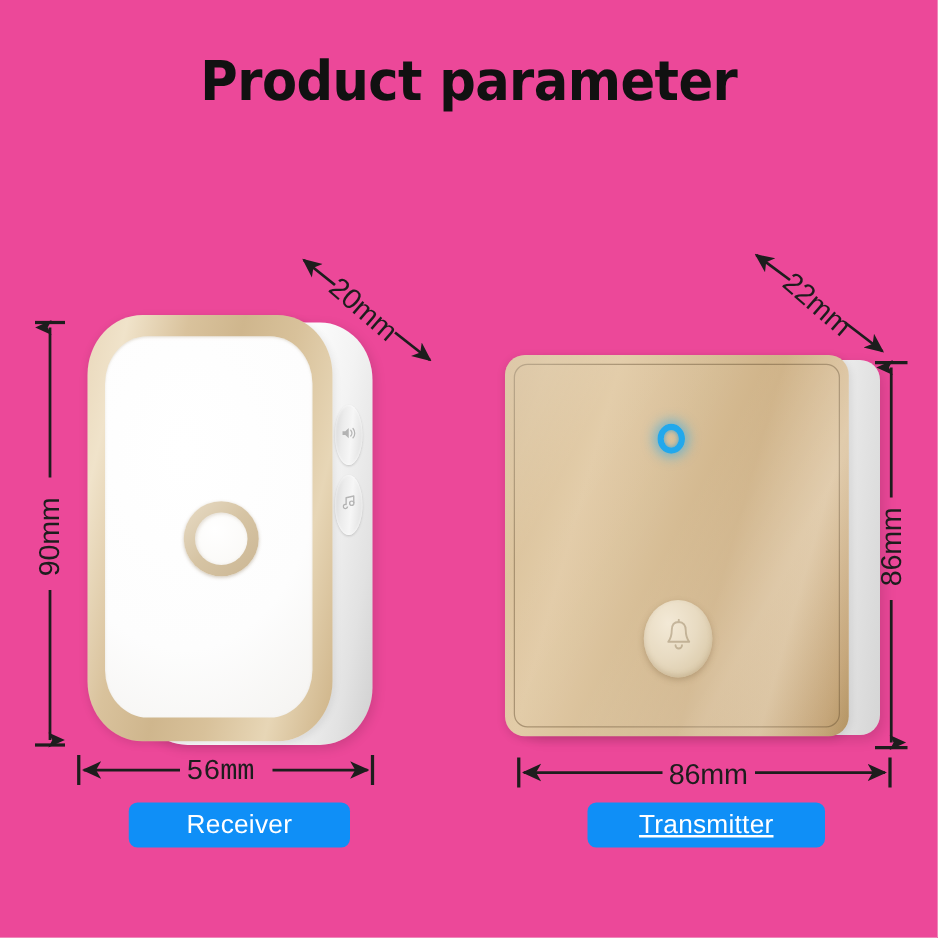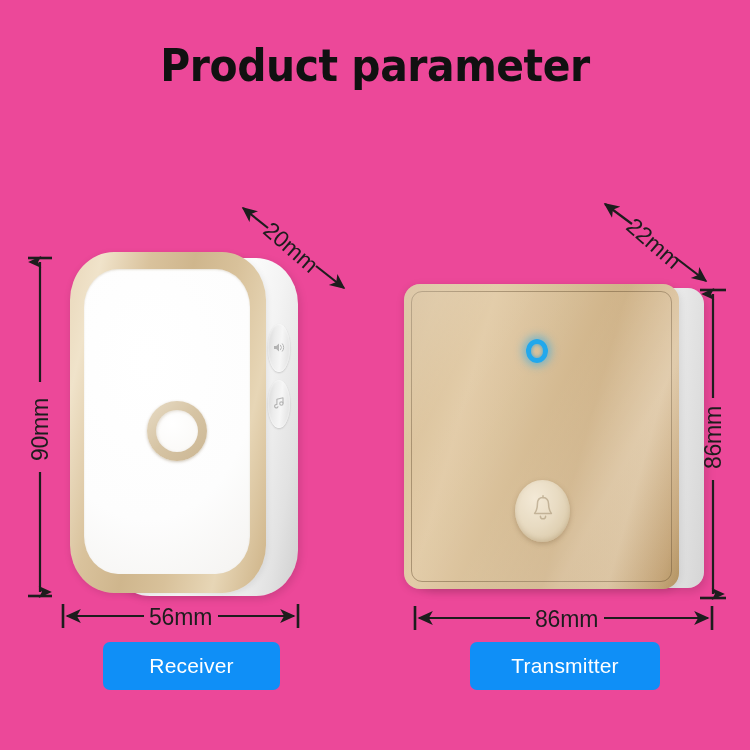--- a/index.html
+++ b/index.html
@@ -228,40 +228,41 @@
                 inset 0 -2px 4px rgba(150,125,85,0.25);
     display: flex;
     align-items: center;
     justify-content: center;
   }
   #transmitter-bell-button svg { opacity: 0.42; }
 
   
   .badge {
     position: absolute;
-    height: 48px;
+    height: 36px;
     border-radius: 7px;
     background: #0f8ff7;
     color: #ffffff;
     font-family: "Liberation Sans", sans-serif;
     font-size: 21px;
     display: flex;
     align-items: center;
     justify-content: center;
     letter-spacing: 0.2px;
   }
   #badge-receiver {
     left: 103px;
     top: 642px;
     width: 177px;
   }
   #badge-transmitter {
     left: 470px;
     top: 642px;
     width: 190px;
+    text-decoration: underline;
   }
 </style>
 </head>
 <body>
 
 <div id="stage">
 
   <div id="page-title">Product parameter</div>
 
   <div id="receiver-wrap">
@@ -361,21 +362,21 @@
     </g>
 
     <g>
       <line x1="632" y1="224" x2="605" y2="204" stroke="#1d1d1d" stroke-width="2.2" marker-end="url(#arrEnd)"></line>
       <line x1="676" y1="258" x2="706" y2="281" stroke="#1d1d1d" stroke-width="2.2" marker-end="url(#arrEnd)"></line>
     </g>
   </svg>
 
   <div class="dim-text dim-vertical" style="left:3px; top:416px; width:74px; text-align:center;">90mm</div>
 
-  <div class="dim-text" style="left:149px; top:604px;">56mm</div>
+  <div class="dim-text" style="left:149px; top:604px;font-family:Liberation Mono, monospace;">56mm</div>
 
   <div class="dim-text dim-diag" style="left:259px; top:234px; transform:rotate(41deg);">20mm</div>
 
   <div class="dim-text dim-vertical" style="left:676px; top:424px; width:74px; text-align:center;">86mm</div>
 
   <div class="dim-text" style="left:535px; top:606px;">86mm</div>
 
   <div class="dim-text dim-diag" style="left:622px; top:230px; transform:rotate(41deg);">22mm</div>
 
   <div class="badge" id="badge-receiver">Receiver</div>

